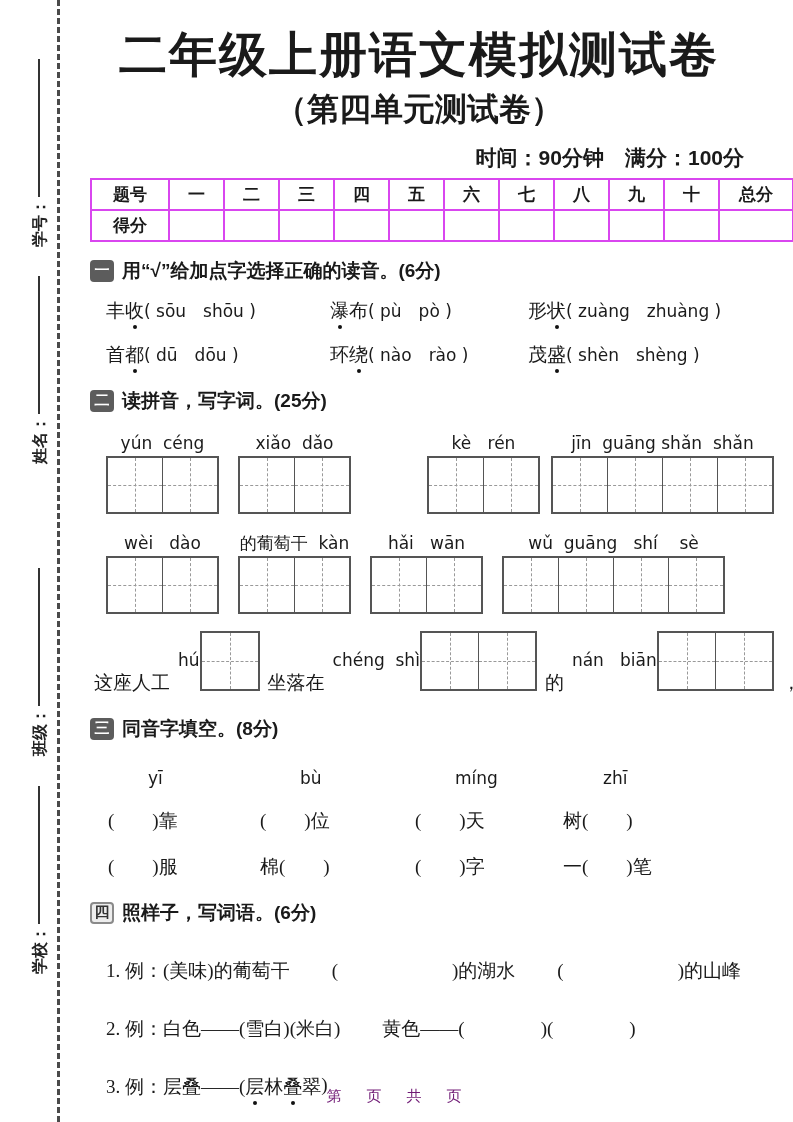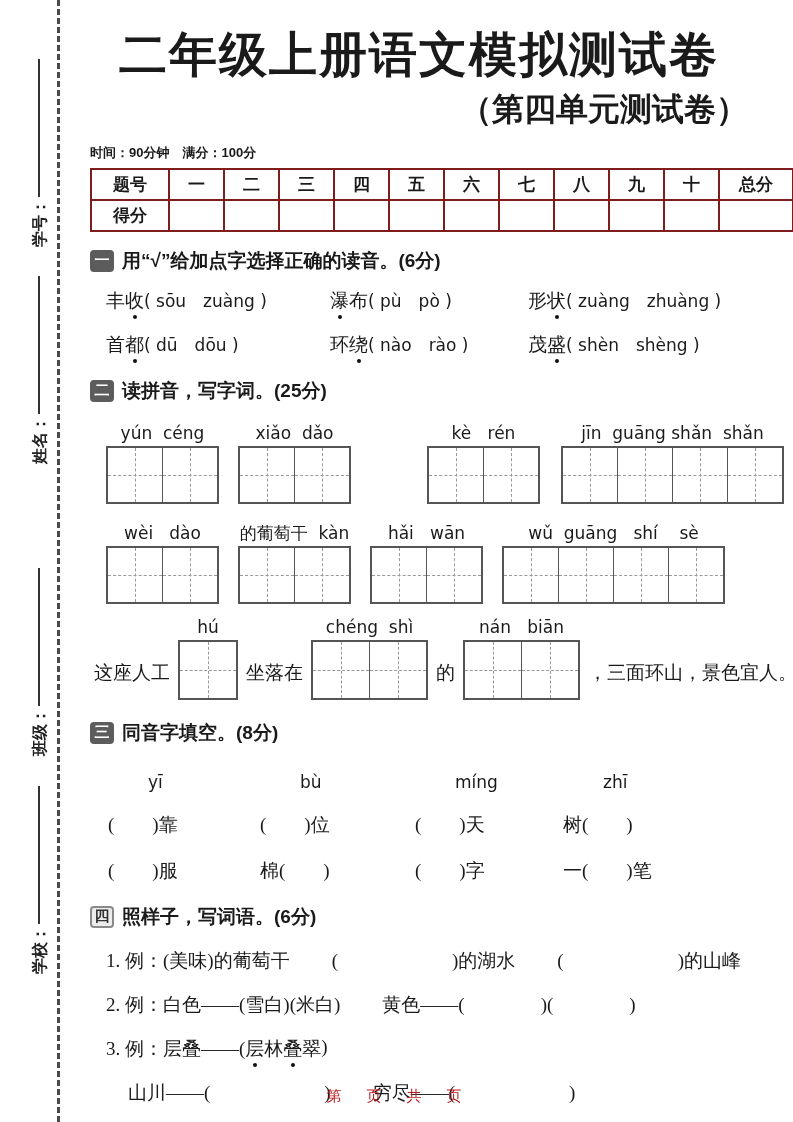--- a/index.html
+++ b/index.html
@@ -13,27 +13,27 @@
     border-left:3px dashed #4a4a4a; }
   .side-field { position:absolute; left:-54px; width:188px; height:20px;
     transform:rotate(-90deg); display:flex; align-items:center;
     font-family:"Liberation Sans", sans-serif; font-size:16px; font-weight:bold; color:#222; }
   .side-line { flex:1; border-bottom:2px solid #333; height:0; margin-left:2px; margin-bottom:3px; }
 
   
   .main { position:absolute; left:90px; top:0; width:658px; }
   .title { text-align:center; font-family:"Liberation Sans", sans-serif;
     font-weight:900; font-size:48px; letter-spacing:2px; margin-top:26px; line-height:1.2; }
-  .subtitle { text-align:right; font-family:"Liberation Sans", sans-serif;
+  .subtitle { text-align:center; font-family:"Liberation Sans", sans-serif;
     font-weight:900; font-size:32px; margin-top:4px; }
-  .meta { font-family:"Liberation Sans", sans-serif;
-    font-weight:bold; font-size:13px; margin-top:12px; padding-right:4px; }
+  .meta { text-align:right; font-family:"Liberation Sans", sans-serif;
+    font-weight:bold; font-size:21px; margin-top:12px; padding-right:4px; }
 
   table.score { border-collapse:collapse; table-layout:fixed; width:654px; margin-top:6px; }
-  table.score td { border:2px solid #7f1d1d; height:27px; text-align:center;
+  table.score td { border:2px solid #d946ef; height:27px; text-align:center;
     font-weight:bold; font-size:17px; font-family:"Liberation Serif", serif; }
 
   .sec-head { display:flex; align-items:center; gap:8px;
     font-family:"Liberation Sans", sans-serif; font-weight:900; font-size:19px; }
   .badge { width:24px; height:22px; border-radius:4px; background:#5c5c5c; color:#fff;
     font-size:15px; font-weight:bold; display:flex; align-items:center; justify-content:center; flex:none; }
   .badge.outline { background:#ededed; color:#333; border:2px solid #8a8a8a; box-sizing:border-box; }
 
   
   .s1-grid { display:grid; grid-template-columns:224px 198px auto; row-gap:18px;
@@ -42,47 +42,47 @@
   .s1-item .opts { font-family:"DejaVu Sans", sans-serif; font-size:17px; }
   .dotchar { position:relative; display:inline-block; }
   .dotchar::after { content:""; position:absolute; left:50%; bottom:-5px;
     transform:translateX(-50%); width:4px; height:4px; border-radius:50%; background:#111; }
 
   
   .py-row { display:flex; margin-top:18px; padding-left:16px; }
   .py-group { display:flex; flex-direction:column; align-items:center; }
   .py-row .py-group + .py-group { margin-left:19px; }
   .py-row.first .py-group:nth-child(3) { margin-left:36px;padding-left:40px; }
-  .py-row.first .py-group:nth-child(4) { margin-left:21px; }
+  .py-row.first .py-group:nth-child(4) { margin-left:11px; }
   .py-label { font-family:"DejaVu Sans", sans-serif; font-size:17px; height:24px;
     white-space:pre; line-height:22px; }
   .box { display:flex; border:2px solid #555; }
   .cell { width:54px; height:54px; position:relative; border-left:1.4px solid #555; background:#fff; }
   .cell:first-child { border-left:none; }
   .cell::before { content:""; position:absolute; left:0; right:0; top:50%; border-top:1.3px dashed #999; }
   .cell::after  { content:""; position:absolute; top:0; bottom:0; left:50%; border-left:1.3px dashed #999; }
 
   .sentence { display:flex; margin-top:12px; padding-left:4px; font-size:19px; white-space:nowrap; }
   .sent-text { margin-top:44px; }
-  .sent-group { display:flex; flex-direction:column; align-items:center; margin:0 8px; }
+  .sent-group { display:flex; flex-direction:row; align-items:center; margin:0 8px; }
   .sent-group .cell { width:56px; height:56px; }
 
   
   .s3-grid { display:grid; grid-template-columns:152px 155px 148px auto;
     padding-left:18px; margin-top:26px; row-gap:20px; font-size:19px; }
   .s3-py { font-family:"DejaVu Sans", sans-serif; font-size:17px; padding-left:40px; }
   .s3-blank { white-space:pre; }
 
   
-  .s4-line { display:flex; margin-top:18px; padding-left:16px; font-size:19px; white-space:pre; }
+  .s4-line { display:flex; margin-top:32px; padding-left:16px; font-size:19px; white-space:pre; }
   .s4-line .seg + .seg { margin-left:42px; }
   .s4-line.indent { padding-left:38px; }
 
   .footer { position:absolute; bottom:16px; left:0; right:0; text-align:center;
-    font-size:15px; letter-spacing:5px; font-family:"Liberation Sans", sans-serif; color:#b91c1c; }
+    font-size:15px; letter-spacing:5px; font-family:"Liberation Sans", sans-serif; color:#701a75; }
 
   .mt16 { margin-top:16px; } .mt20 { margin-top:20px; }
 </style>
 </head>
 <body>
 
 <div class="cut-line"></div>
 
 <div id="sidebar">
     <div class="side-field" style="top: 143px;">
@@ -139,21 +139,21 @@
           <td></td>
         </tr>
       </tbody>
   </table>
 
   <div class="sec-head mt16">
     <div class="badge">一</div>
     <div>用“√”给加点字选择正确的读音。(6分)</div>
   </div>
   <div class="s1-grid" id="s1-items">
-      <span class="s1-item"><span class="word"><span>丰</span><span class="dotchar">收</span></span><span class="opts">( sōu　zuàng )</span></span>
+      <span class="s1-item"><span class="word"><span>丰</span><span class="dotchar">收</span></span><span class="opts">( sōu　shōu )</span></span>
       <span class="s1-item"><span class="word"><span class="dotchar">瀑</span><span>布</span></span><span class="opts">( pù　pò )</span></span>
       <span class="s1-item"><span class="word"><span>形</span><span class="dotchar">状</span></span><span class="opts">( zuàng　zhuàng )</span></span>
       <span class="s1-item"><span class="word"><span>首</span><span class="dotchar">都</span></span><span class="opts">( dū　dōu )</span></span>
       <span class="s1-item"><span class="word"><span>环</span><span class="dotchar">绕</span></span><span class="opts">( nào　rào )</span></span>
       <span class="s1-item"><span class="word"><span>茂</span><span class="dotchar">盛</span></span><span class="opts">( shèn　shèng )</span></span>
     </div>
 
   <div class="sec-head mt20">
     <div class="badge">二</div>
     <div>读拼音，写字词。(25分)</div>

